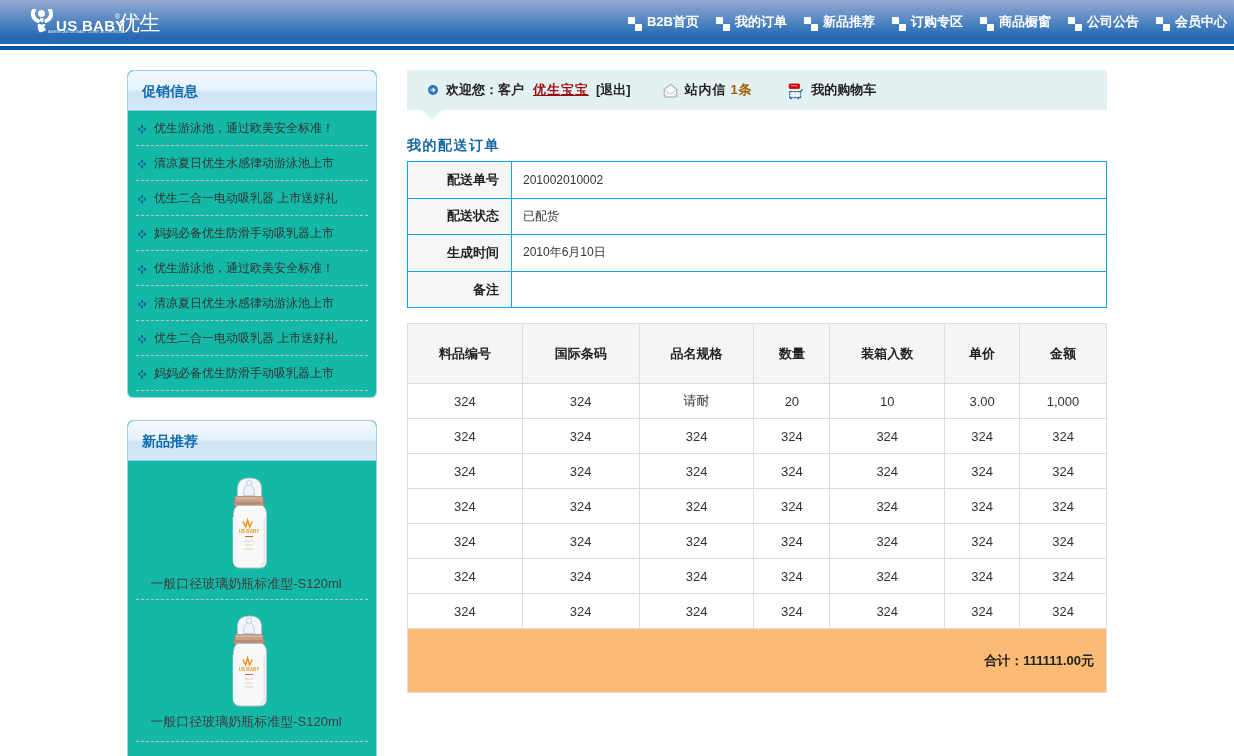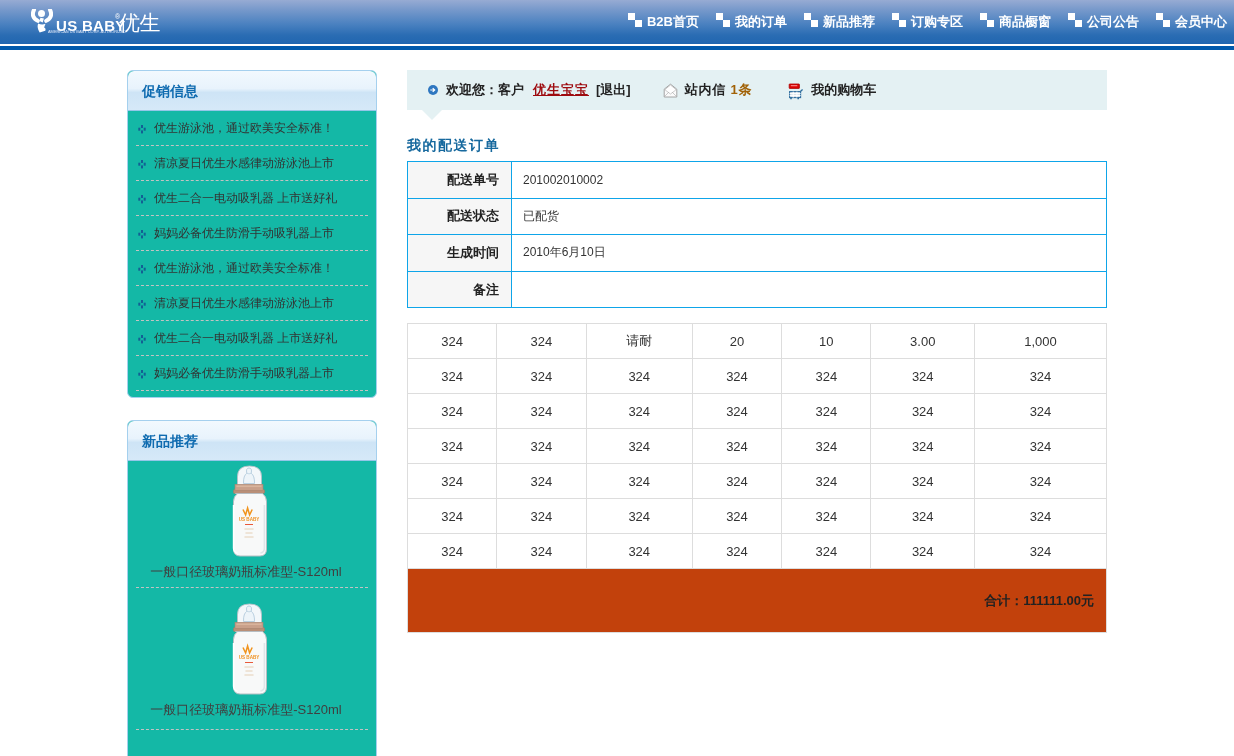--- a/index.html
+++ b/index.html
@@ -9,56 +9,56 @@
 #hdr { position:absolute; left:0; top:0; width:1234px; height:44px;
   background:linear-gradient(180deg,#97abd3 0%,#7799cb 22%,#4a81c0 55%,#2a6cb3 80%,#2066b0 100%); }
 #hbar { position:absolute; left:0; top:46px; width:1234px; height:4px; background:#0059ac; }
 #logo { position:absolute; left:0; top:0; width:400px; height:44px; color:#fff; white-space:nowrap; }
 #logo svg { position:absolute; left:31px; top:9px; }
 #lg-us { position:absolute; left:56px; top:17px; font-size:15px; font-weight:bold; letter-spacing:0.3px; }
 #lg-r { position:absolute; left:115px; top:13px; font-size:7px; }
 #lg-cn { position:absolute; left:119px; top:12px; font-size:21px; line-height:21px; font-weight:normal; letter-spacing:-0.5px; }
 #lg-sub { position:absolute; left:48px; top:29px; font-size:8px; transform:scale(0.49,0.5); transform-origin:0 0; white-space:nowrap; color:#dfe8f8;}
 #nav { position:absolute; right:7px; top:0; height:44px; display:flex; align-items:center; }
-.ni { display:flex; align-items:flex-start; margin-left:17px; color:#fff; font-size:13px; font-weight:bold; }
+.ni { display:flex; align-items:flex-end; margin-left:17px; color:#fff; font-size:13px; font-weight:bold; }
 .ni svg { margin-right:5px; }
 
 .sbox { position:absolute; left:127px; width:250px; border:1px solid #a5d0ee; border-radius:6px; background:#14b8a6; }
 #promo { top:70px; height:328px; }
 #newp { top:420px; height:400px; }
 .shead { height:40px; border-bottom:1px solid #94c6e8; border-radius:6px 6px 0 0;
   background:linear-gradient(180deg,#f2f9fe 0%,#e8f3fc 45%,#cee4f6 55%,#d6e9f8 100%);
   line-height:40px; padding-left:14px; color:#0f6bb0; font-size:14px; font-weight:bold; }
 .pitem { height:35px; line-height:35px; margin:0 8px; border-bottom:1px dashed #c3c3c3;
   font-size:12px; color:#333; white-space:nowrap; padding-left:2px;}
 .pitem .dm { display:inline-block; width:8px; height:8px; position:relative; margin-right:8px; vertical-align:-1px; }
 .pitem .dm::before { content:""; position:absolute; left:2.7px; top:0; width:2.7px; height:2.7px; background:#135f94;
   box-shadow:-2.7px 2.7px 0 #135f94, 2.7px 2.7px 0 #135f94, 0 5.4px 0 #135f94; }
-.prod { margin:0 8px; border-bottom:1px dashed #c3c3c3; text-align:center; padding:0 0 6px; }
+.prod { margin:0 8px; border-bottom:1px dashed #c3c3c3; text-align:center; padding:12px 0 6px; }
 .prod .cap { font-size:13px; color:#404040; margin-top:5px; position:relative; left:-6px; }
 .prod svg { display:block; margin:0 auto; position:relative; left:-3px; }
 .prod + .prod { padding-top:11px; padding-bottom:10px; }
 
 #main { position:absolute; left:407px; top:70px; width:700px; }
 #wbar { position:relative; width:700px; height:40px; background:#e4f1f3; }
 #wbar .tail { position:absolute; left:15px; top:40px; width:0; height:0;
   border-left:10px solid transparent; border-right:10px solid transparent; border-top:10px solid #e4f1f3; }
 #wbar .row { display:flex; align-items:center; height:40px; font-size:13px; color:#222; font-weight:bold;}
 #mytitle { margin-top:28px; height:20px; line-height:15px; font-size:14px; font-weight:bold; color:#17699e; letter-spacing:1.5px; }
 table { border-collapse:collapse; width:700px; }
 #info { margin-top:3px; }
 #info td { border:1px solid #0ea5e9; height:36.6px; font-size:12px; color:#333; }
 #info td.lb { width:104px; background:#f6f6f6; text-align:right; padding-right:12px;
   font-weight:bold; font-size:13px; color:#222; }
 #info td.vl { padding-left:11px; }
 #ptab { margin-top:15px; }
 #ptab td, #ptab th { border:1px solid #ddd; text-align:center; font-size:13px; color:#333; }
 #ptab th { background:#f5f5f5; height:60px; font-weight:bold; color:#222; }
 #ptab td { height:35px; font-weight:normal; }
-#ptab td.tot { background:#c2410c; height:64px; text-align:right; padding-right:12px;
+#ptab td.tot { background:#fdba74; height:64px; text-align:right; padding-right:12px;
   font-weight:bold; color:#222; }
 </style>
 </head>
 <body>
 <div id="hdr">
   <div id="logo">
     <svg width="22" height="25" viewBox="0 0 22 25">
       <circle cx="10.5" cy="4.6" r="3.5" fill="#fff"></circle>
       <path d="M3 0.8 C0.6 5.5 2.2 9.7 6.8 11.8" stroke="#fff" stroke-width="4" fill="none" stroke-linecap="round"></path>
       <path d="M19 0.8 C21.4 5.5 19.8 9.7 15.2 11.8" stroke="#fff" stroke-width="4" fill="none" stroke-linecap="round"></path>
@@ -199,20 +199,29 @@
           <td class="vl">2010年6月10日</td>
         </tr>
     <tr>
           <td class="lb">备注</td>
           <td class="vl"></td>
         </tr>
   </tbody>
     </table>
   <table id="ptab">
     <tbody>
+        <tr>
+          <th style="width:115px">料品编号</th>
+          <th style="width:117px">国际条码</th>
+          <th style="width:115px">品名规格</th>
+          <th style="width:76px">数量</th>
+          <th style="width:115px">装箱入数</th>
+          <th style="width:75px">单价</th>
+          <th style="width:87px">金额</th>
+        </tr>
     <tr>
           <td>324</td>
           <td>324</td>
           <td>请耐</td>
           <td>20</td>
           <td>10</td>
           <td>3.00</td>
           <td>1,000</td>
         </tr>
     <tr>

